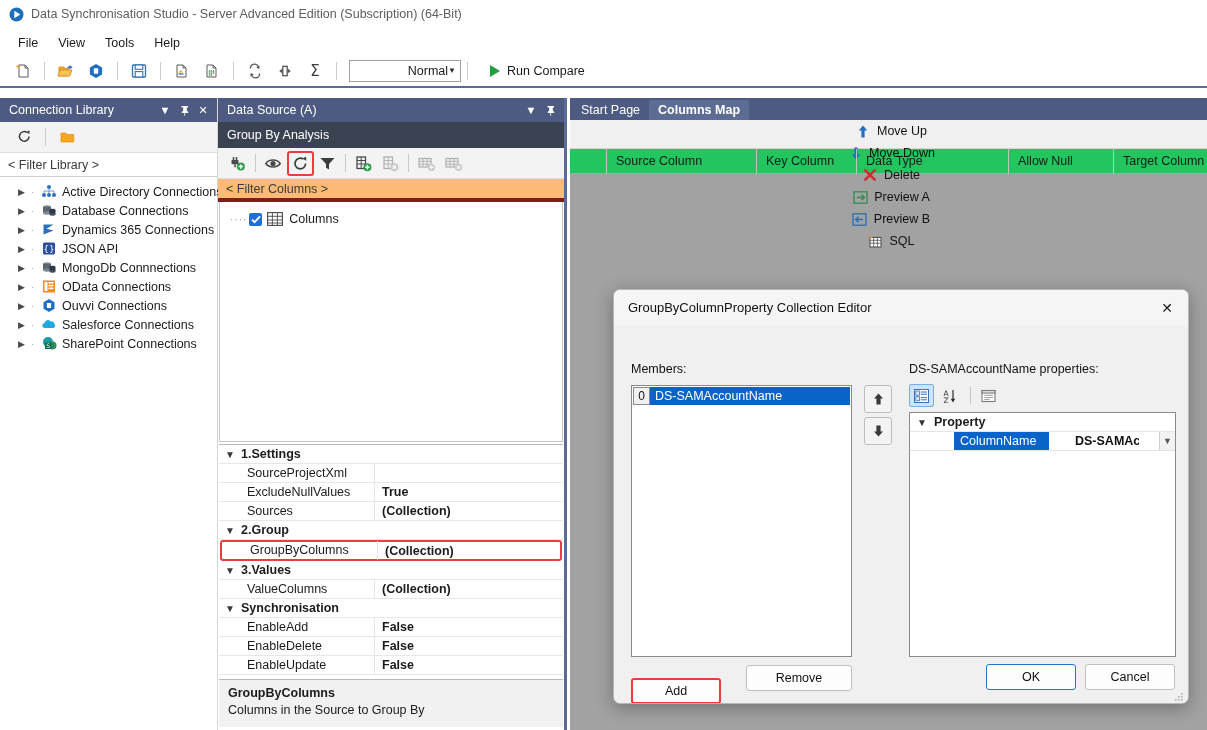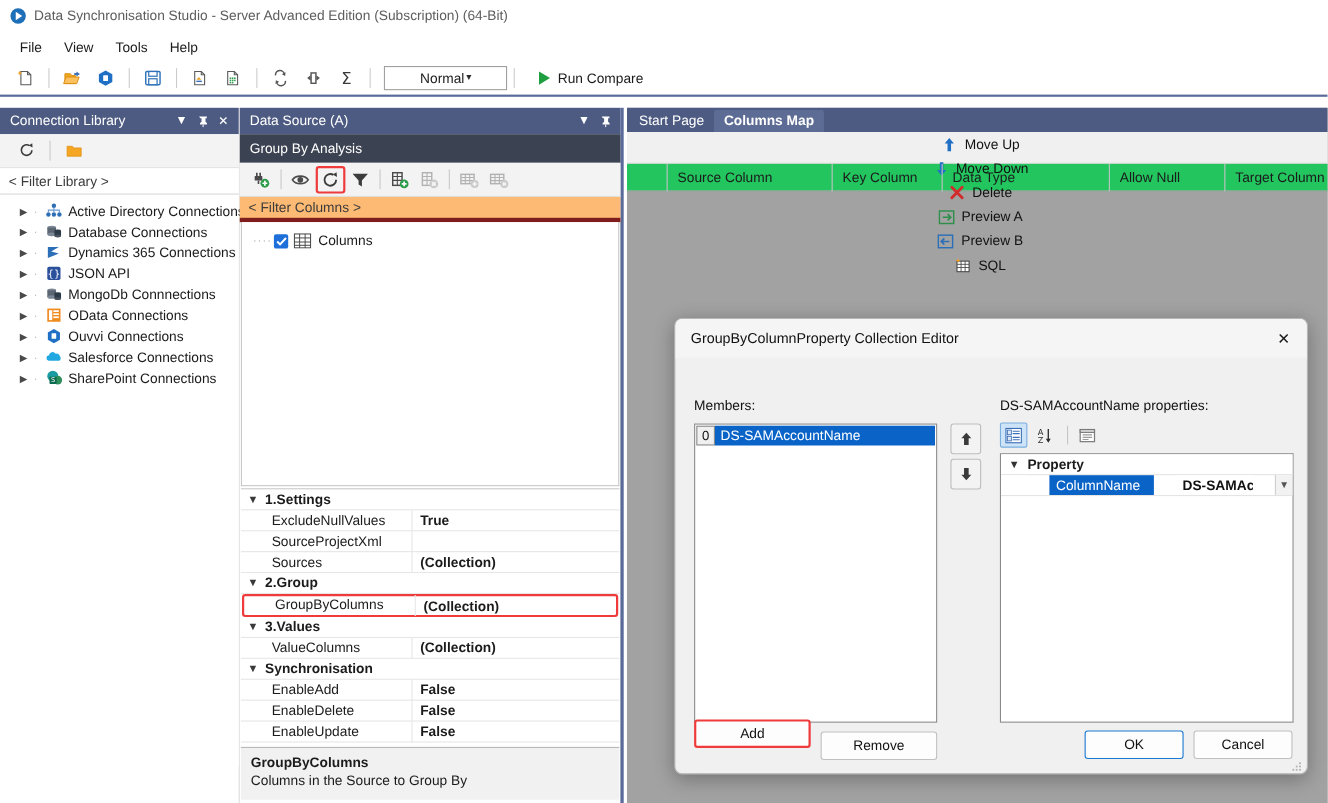--- a/index.html
+++ b/index.html
@@ -52,21 +52,21 @@
   }
   .tb-btn {
     width: 26px; height: 26px; display: flex; align-items: center;
     justify-content: center; margin: 0 2px; cursor: default;
   }
   .tb-sep {
     width: 1px; height: 18px; background: #cccccc; margin: 0 6px;
   }
   .combo {
     width: 112px; height: 22px; border: 1px solid #a0a0a0; background: #fff;
-    display: flex; align-items: center; justify-content: center;
+    display: flex; align-items: center; justify-content: flex-end;
     padding: 0 4px 0 6px; margin-left: 6px; font-size: 12.5px;
   }
   .combo .arrow { font-size: 8px; color: #2b2b2b; }
   .run-compare {
     display: flex; align-items: center; margin-left: 10px; cursor: default;
     padding: 3px 6px; font-size: 12.5px;
   }
   .run-compare .play {
     width: 0; height: 0; border-left: 10px solid #1f9e3f;
     border-top: 6.5px solid transparent; border-bottom: 6.5px solid transparent;
@@ -713,27 +713,27 @@
       </div>
     </div>
 
     <div class="propgrid">
       <div class="pg-row cat">
         <span class="pg-chev">▼</span>
         <span class="pg-name">1.Settings</span>
       </div>
       <div class="pg-row">
         <span class="pg-chev"></span>
+        <span class="pg-name">SourceProjectXml</span>
+        <span class="pg-val"></span>
+      </div>
+      <div class="pg-row">
+        <span class="pg-chev"></span>
         <span class="pg-name">ExcludeNullValues</span>
         <span class="pg-val">True</span>
-      </div>
-      <div class="pg-row">
-        <span class="pg-chev"></span>
-        <span class="pg-name">SourceProjectXml</span>
-        <span class="pg-val"></span>
       </div>
       <div class="pg-row">
         <span class="pg-chev"></span>
         <span class="pg-name">Sources</span>
         <span class="pg-val">(Collection)</span>
       </div>
       <div class="pg-row cat">
         <span class="pg-chev">▼</span>
         <span class="pg-name">2.Group</span>
       </div>
@@ -879,21 +879,21 @@
         <svg width="13" height="14" viewBox="0 0 13 14">
           <path d="M6.5 1.4 L11 6.4 H8.6 V12.6 H4.4 V6.4 H2 Z" fill="#3a3a3a"></path>
         </svg>
       </div>
       <div class="arrow-btn" style="left:250px; top:91px;">
         <svg width="13" height="14" viewBox="0 0 13 14">
           <path d="M6.5 12.6 L11 7.6 H8.6 V1.4 H4.4 V7.6 H2 Z" fill="#3a3a3a"></path>
         </svg>
       </div>
 
-      <div class="dlg-btn outlined" style="position:absolute; left:17px; top:328px; width:106px;">
+      <div class="dlg-btn outlined" style="position:absolute; left:17px; top:352px; width:90px;">
         <span>Add</span>
       </div>
       <div class="dlg-btn" style="position:absolute; left:132px; top:339px; width:106px;">
         <span>Remove</span>
       </div>
 
       <div class="lbl" style="left:295px; top:36px;">DS-SAMAccountName properties:</div>
 
       <div class="prop-toolbar">
         <div class="pt-btn on">

